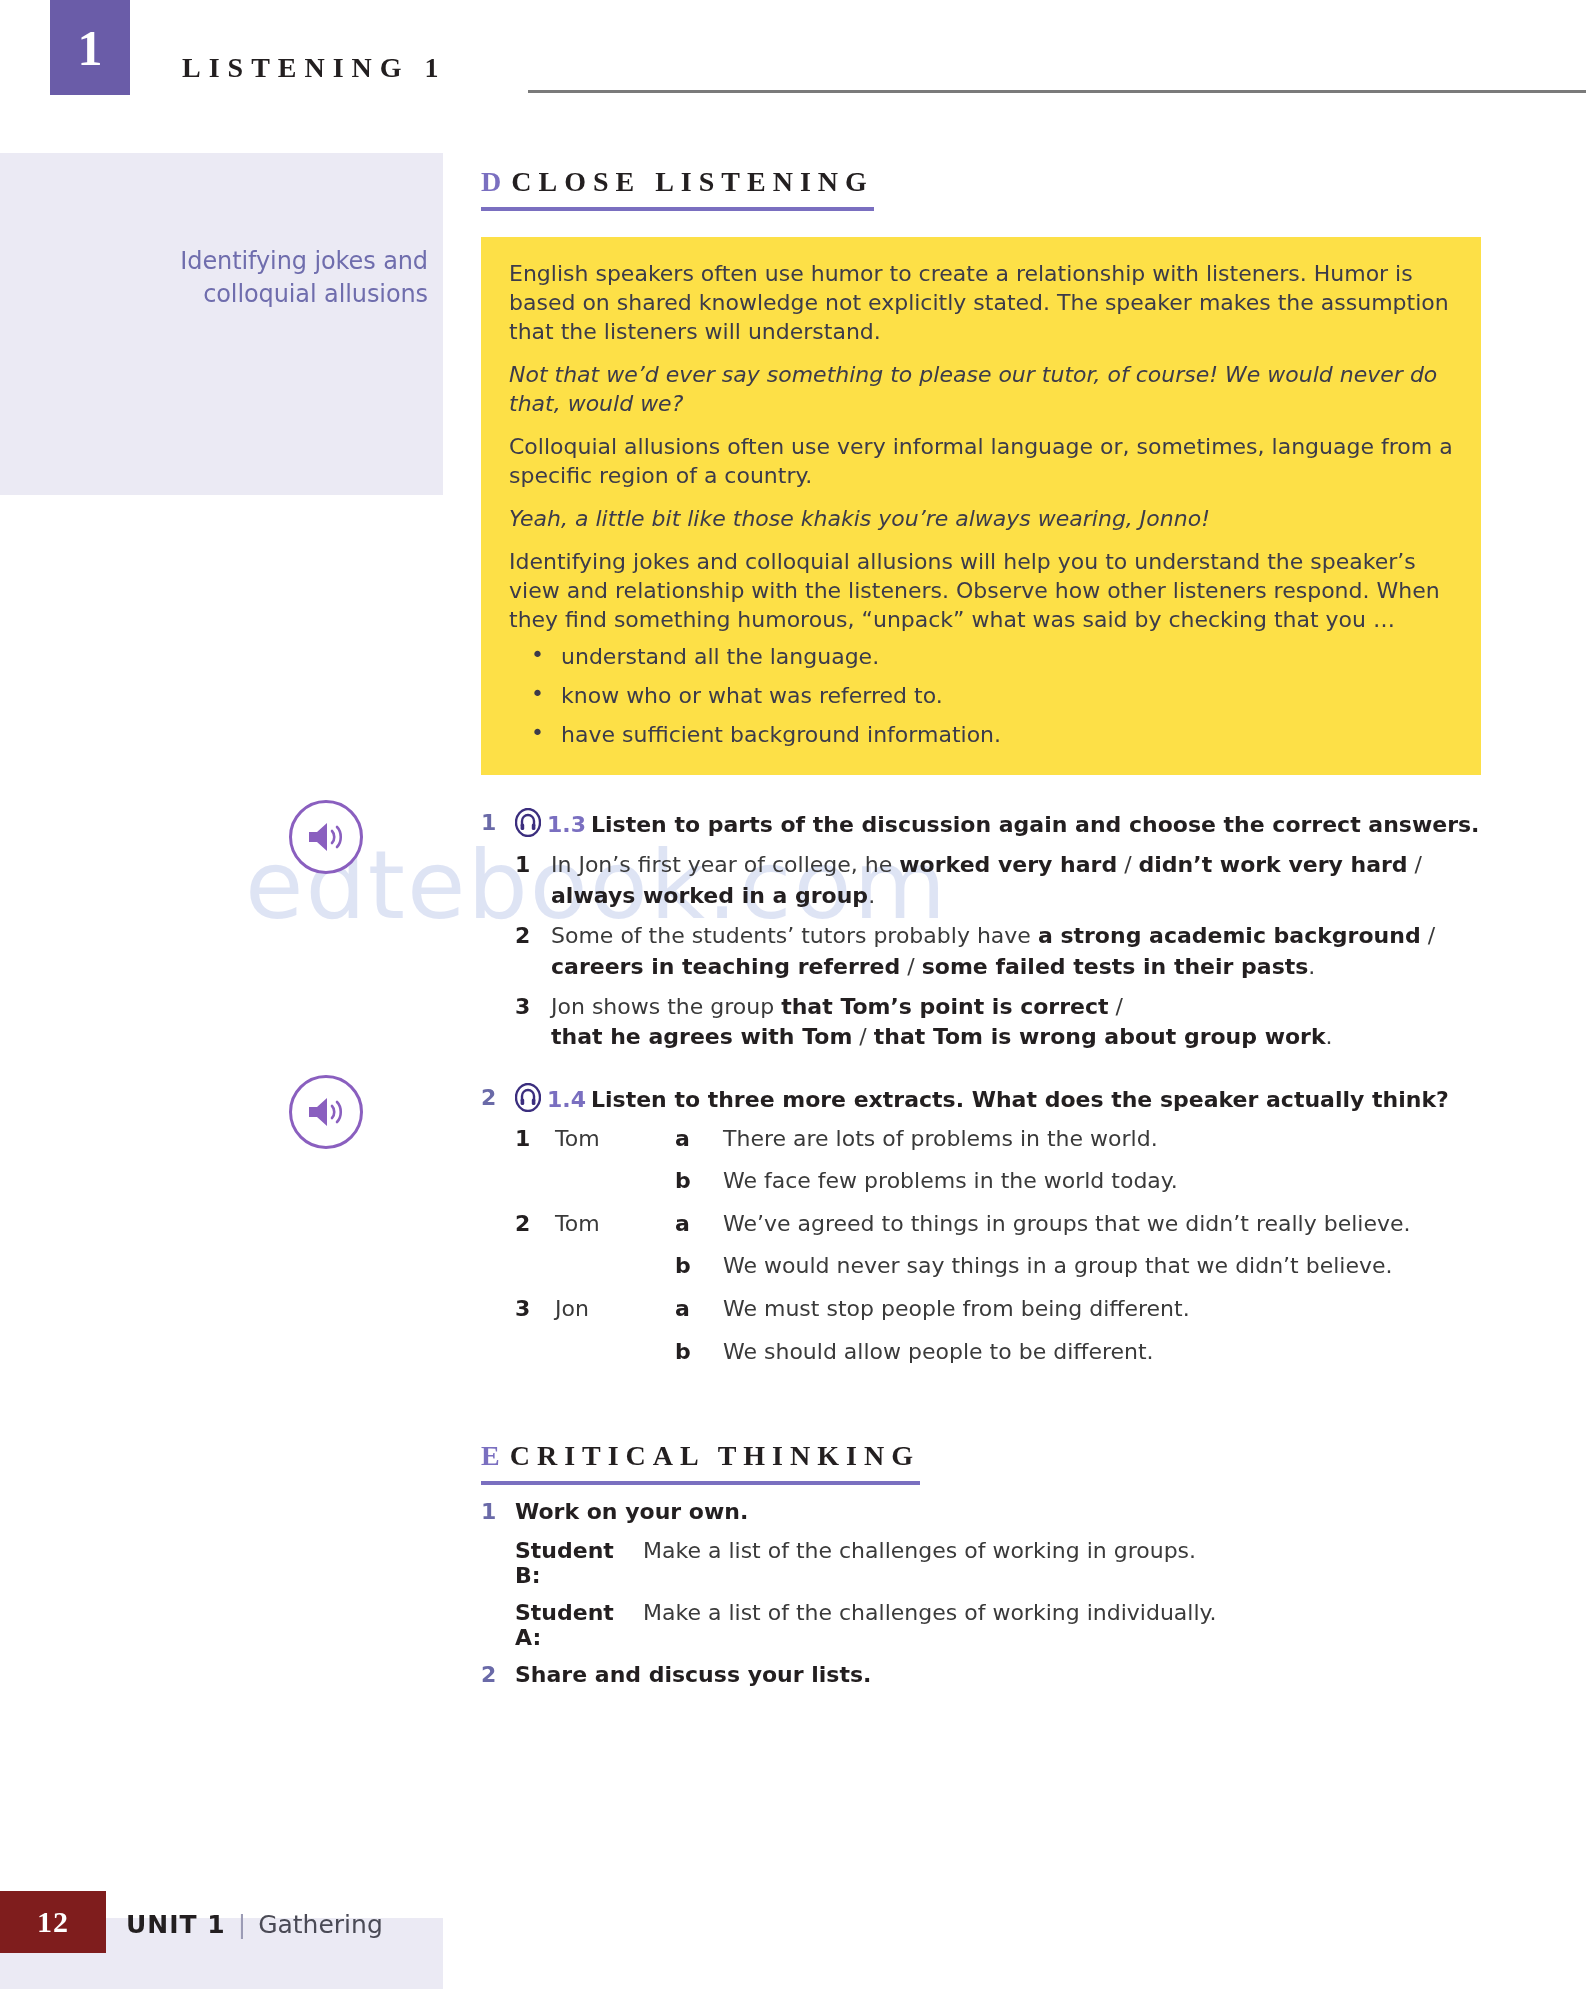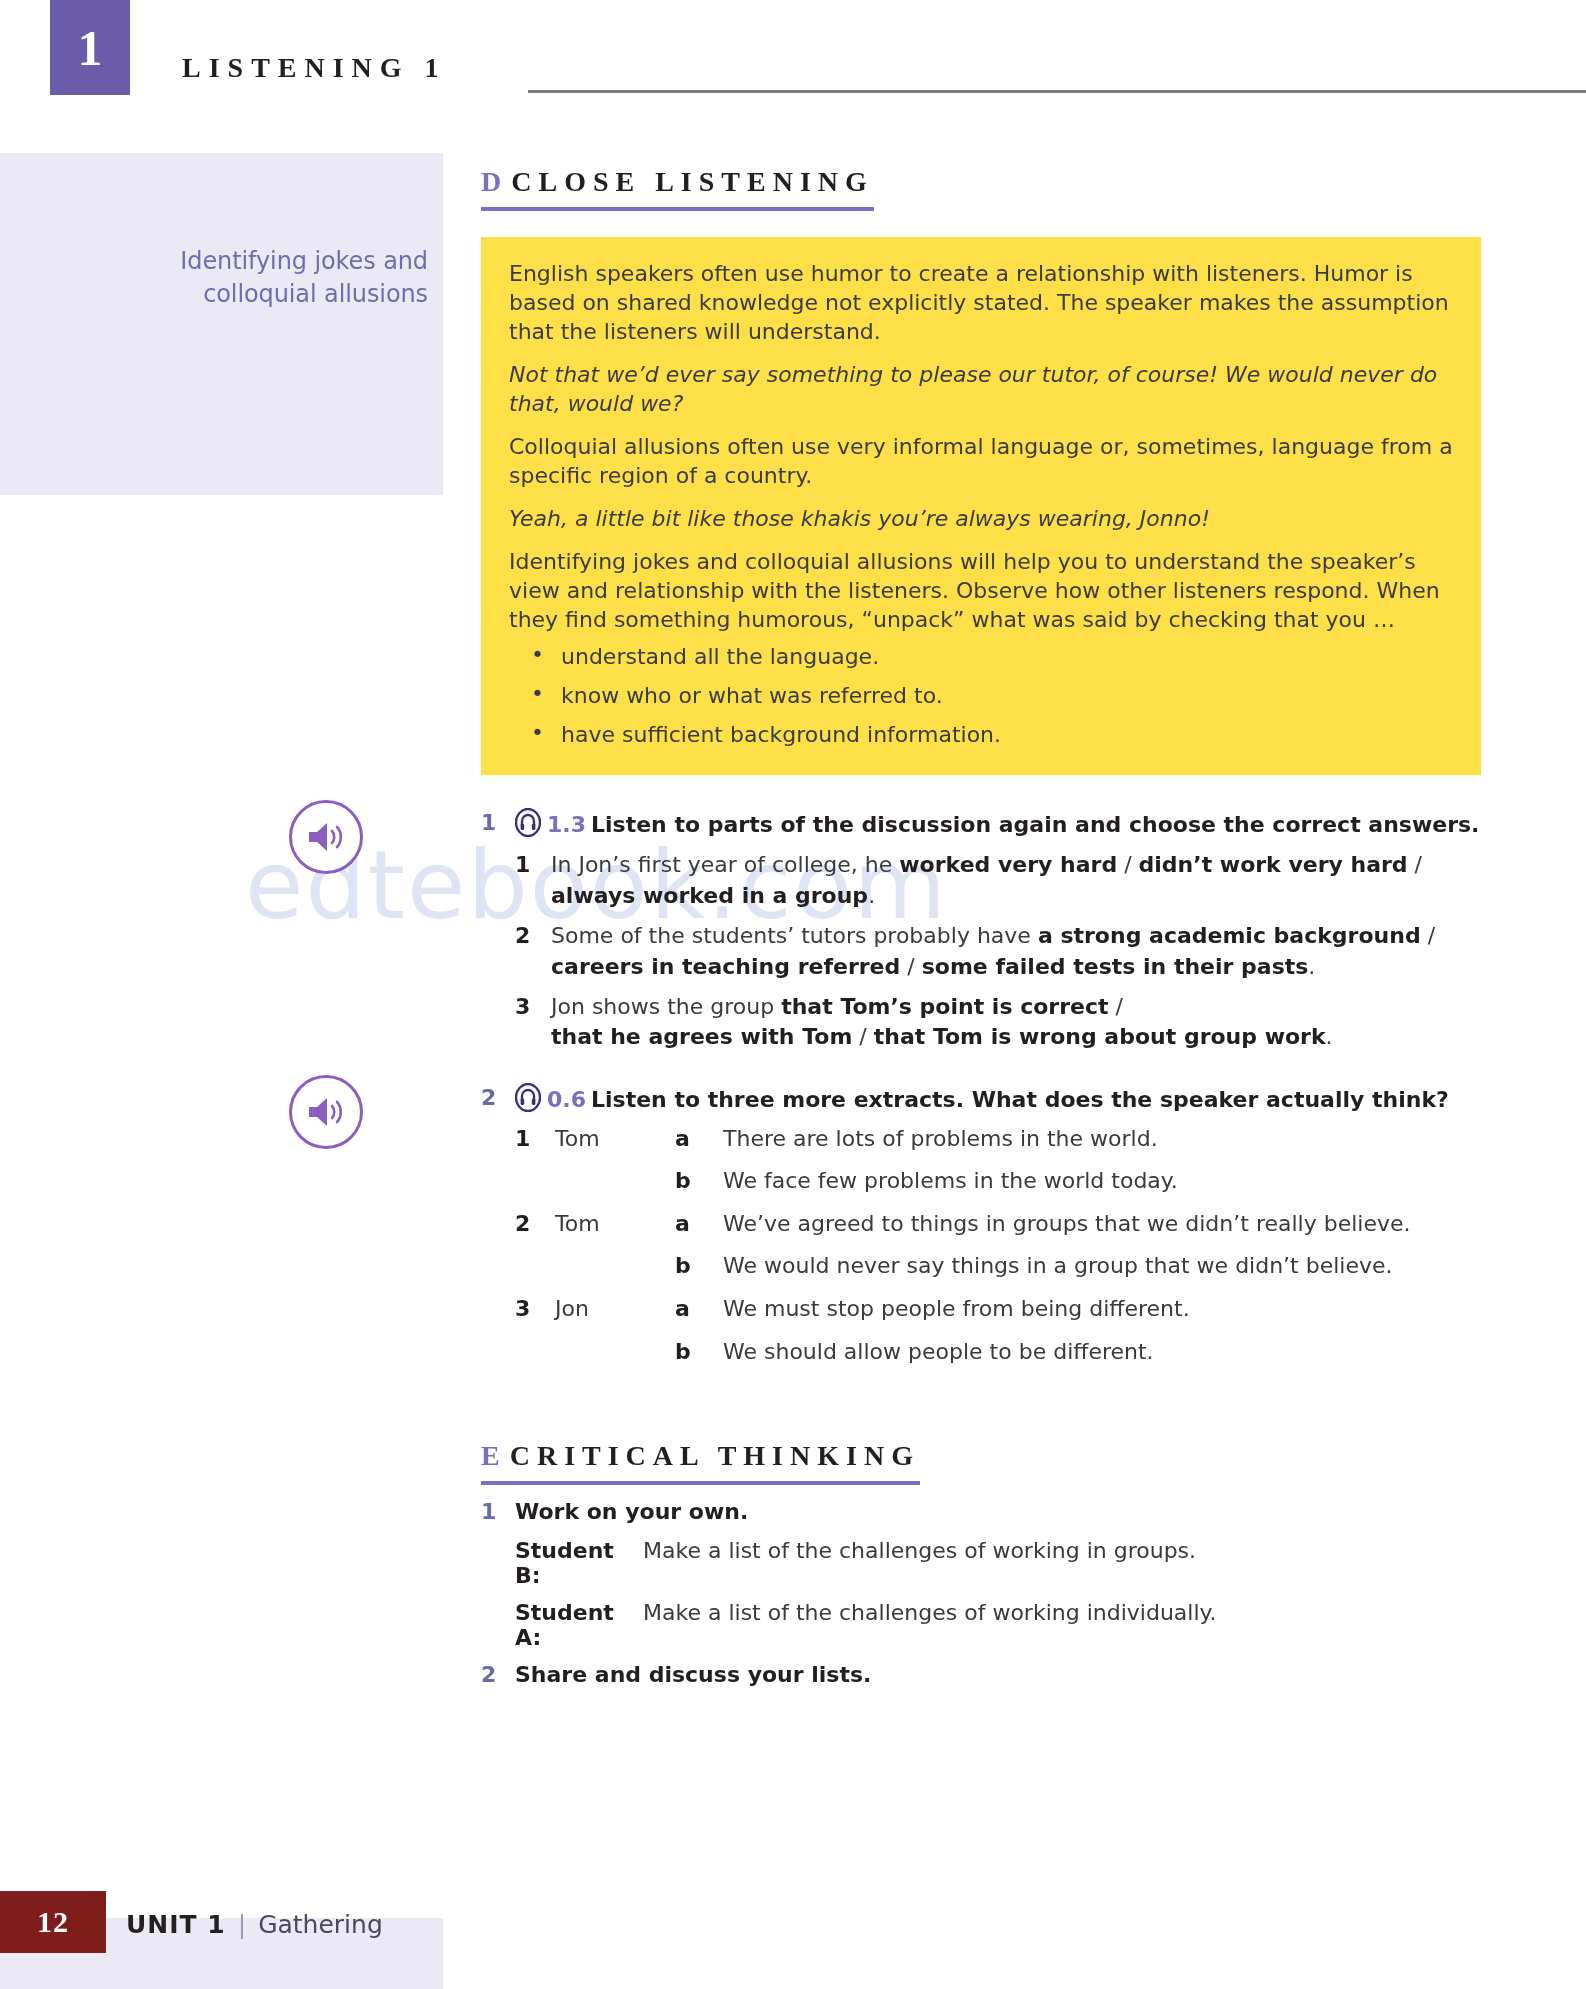--- a/index.html
+++ b/index.html
@@ -448,21 +448,21 @@
         <div class="ex-head">
           <div class="ex-num">2</div>
           <div class="ex-head-text">
             <span class="headphone">
               <svg width="26" height="29" viewBox="0 0 26 29" aria-hidden="true">
                 <ellipse cx="13" cy="14.5" rx="12" ry="13.5" fill="none" stroke="#3b2e7e" stroke-width="2.4"></ellipse>
                 <path d="M7 18 V13 a6 6 0 0 1 12 0 v5" fill="none" stroke="#3b2e7e" stroke-width="2.4"></path>
                 <rect x="5.6" y="15.5" width="3.6" height="6.5" rx="1.6" fill="#3b2e7e"></rect>
                 <rect x="16.8" y="15.5" width="3.6" height="6.5" rx="1.6" fill="#3b2e7e"></rect>
               </svg>
-            </span><span class="track-no">0.6</span><span>Listen to three more extracts. What does the speaker actually think?</span>
+            </span><span class="track-no">1.4</span><span>Listen to three more extracts. What does the speaker actually think?</span>
           </div>
         </div>
 
         <table class="opt-table" style="margin-left:34px;">
           <tbody>
             <tr>
               <td class="c-num">1</td>
               <td class="c-name">Tom</td>
               <td class="c-letter">a</td>
               <td>There are lots of problems in the world.</td>

